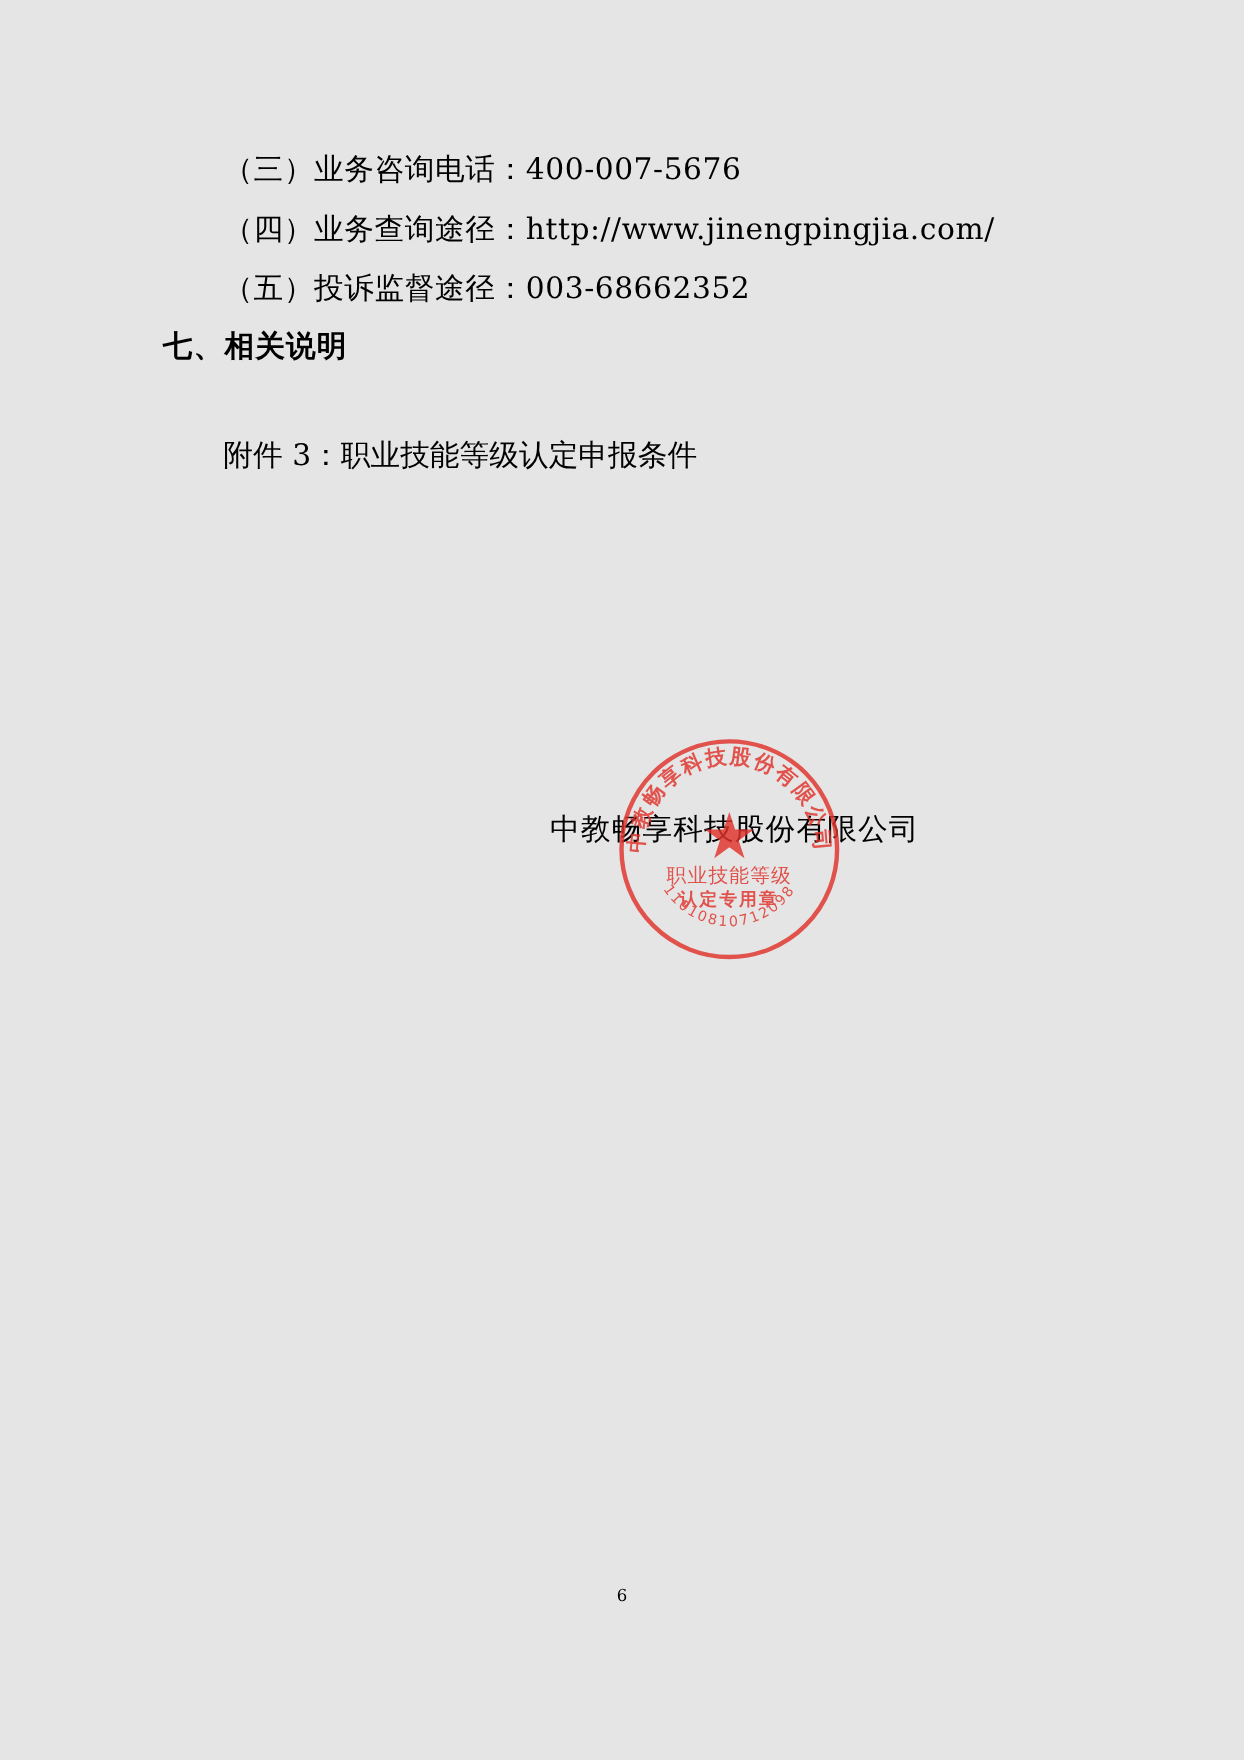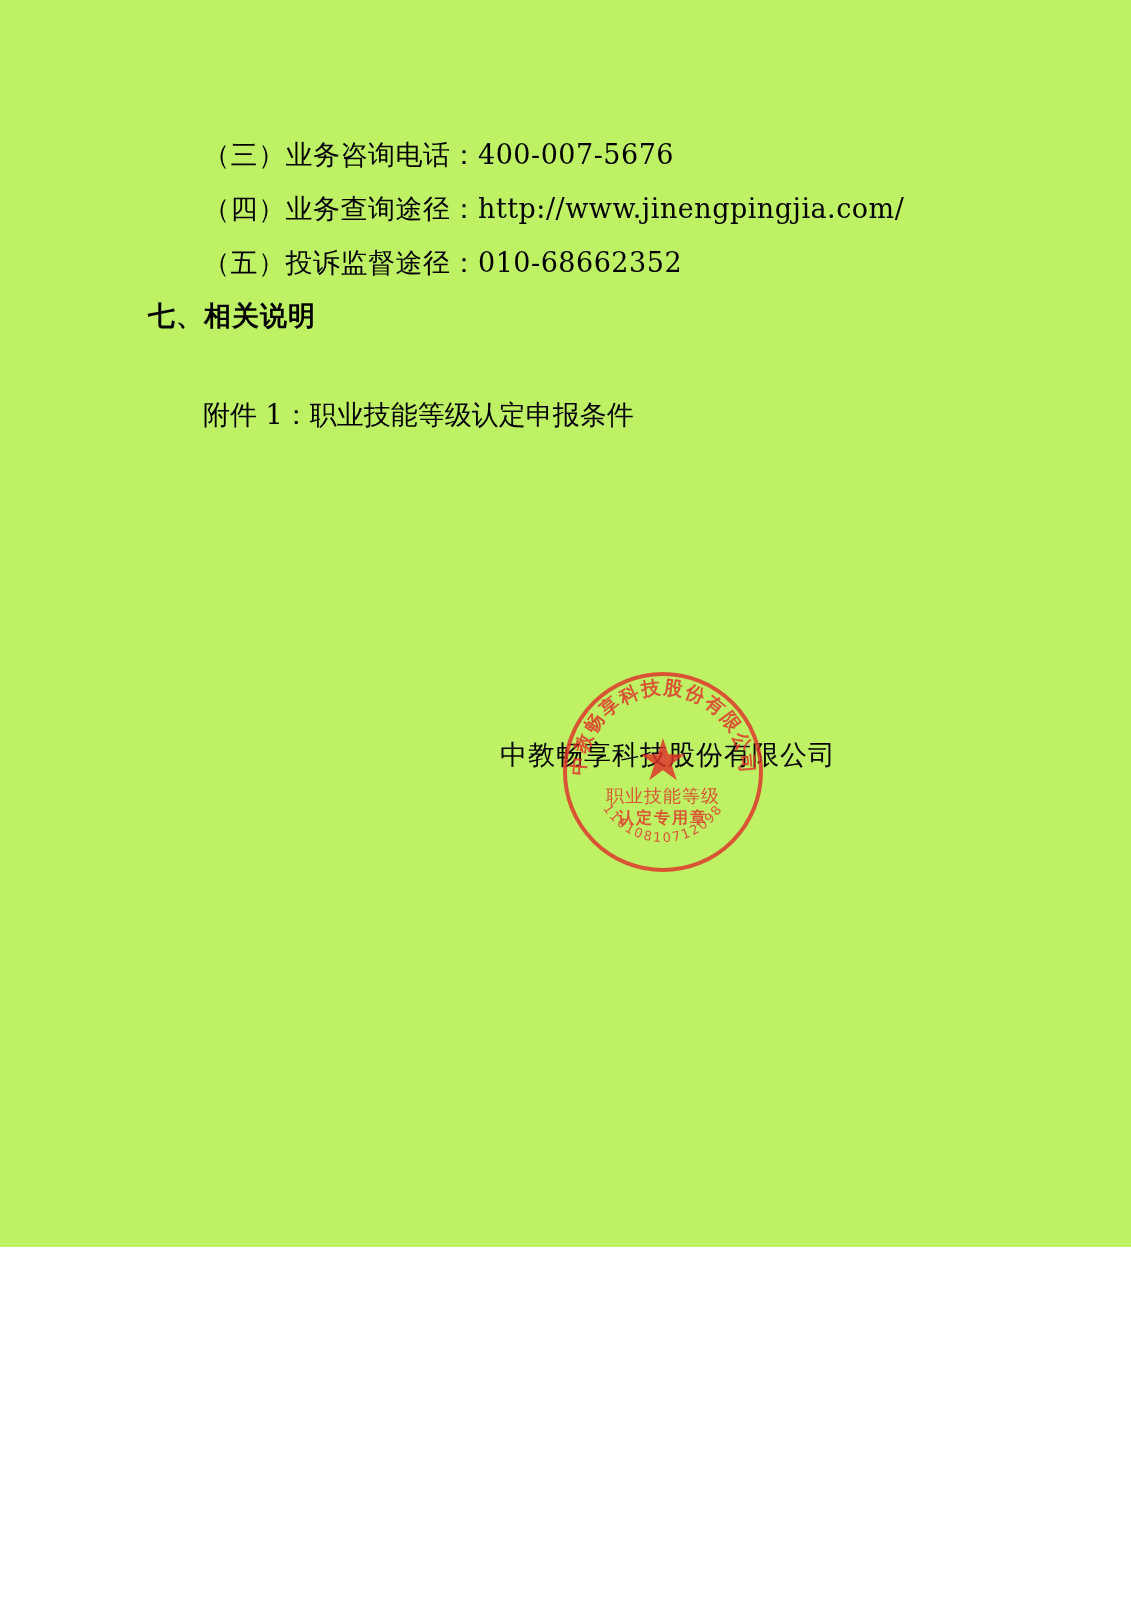--- a/index.html
+++ b/index.html
@@ -7,22 +7,22 @@
     padding: 0;
     background: #ffffff;
   }
   body {
     font-family: "DejaVu Serif", "Liberation Serif", serif;
     color: #000000;
   }
   .page {
     position: relative;
     width: 1131px;
-    height: 1247px;
-    background: #bef264;
+    height: 1600px;
+    background: #e5e5e5;
     overflow: hidden;
   }
   .content {
     position: absolute;
     left: 148px;
     top: 128px;
     width: 840px;
   }
   .line {
     font-size: 27px;
@@ -142,28 +142,28 @@
 </style>
 </head>
 <body>
 
 <div class="page">
 
   <div class="content">
 
     <div class="line indent">（三）业务咨询电话：400-007-5676</div>
     <div class="line indent">（四）业务查询途径：http://www.jinengpingjia.com/</div>
-    <div class="line indent">（五）投诉监督途径：010-68662352</div>
+    <div class="line indent">（五）投诉监督途径：003-68662352</div>
 
     <div class="heading">七、相关说明</div>
 
 
     <div class="spacer-1"></div>
 
-    <div class="attach">附件 1：职业技能等级认定申报条件</div>
+    <div class="attach">附件 3：职业技能等级认定申报条件</div>
 
   </div>
 
   <div class="signature-block">
     <div class="sign-line">中教畅享科技股份有限公司</div>
   </div>
 
   <div class="seal">
     <div class="seal-inner">
       <svg viewBox="0 0 200 200">

